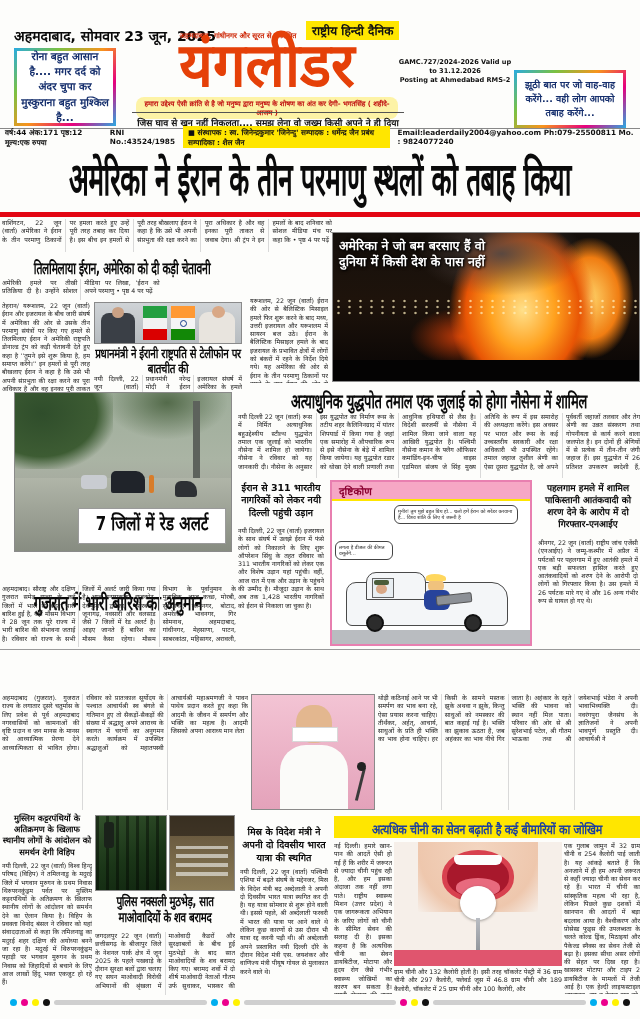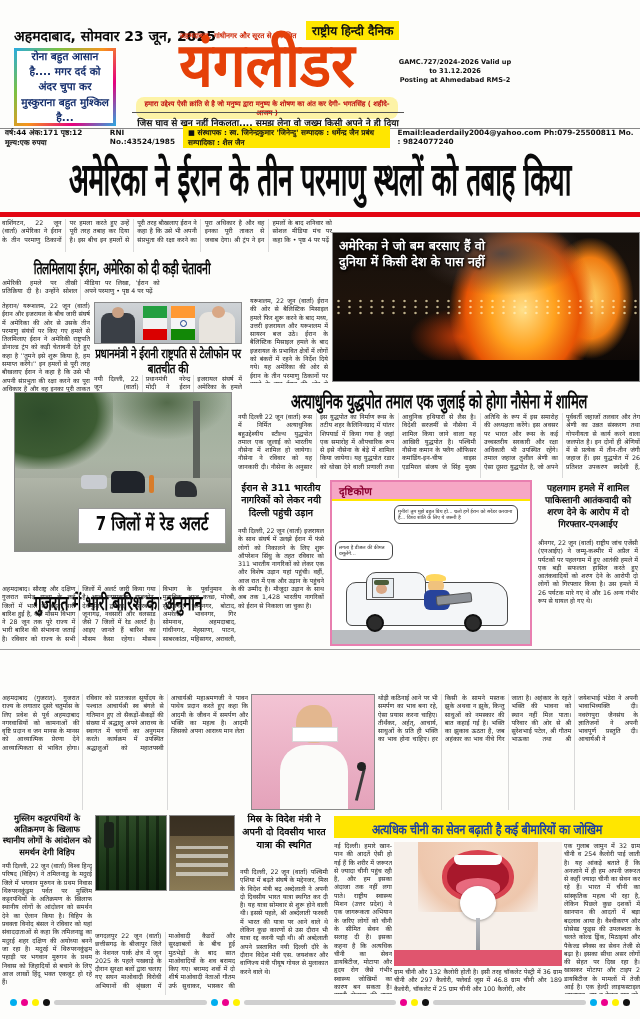--- a/index.html
+++ b/index.html
@@ -38,20 +38,23 @@
 
   <div class="abs" style="left:306px;top:21px;background:#ffe600;padding:1px 6px;font-size:12px;font-weight:bold;color:#111;">राष्ट्रीय हिन्दी दैनिक</div>
 
   <div class="abs" style="left:136px;top:34px;width:262px;text-align:center;font-size:58px;font-weight:800;color:#e54008;line-height:1.05;transform:scaleY(1.05);transform-origin:center top;white-space:nowrap;">यंगलीडर</div>
 
   <div class="abs" style="left:396px;top:58px;width:118px;font-size:6.6px;font-weight:bold;text-align:center;line-height:1.4;">
     <div>GAMC.727/2024-2026 Valid up to 31.12.2026</div>
     <div>Posting at Ahmedabad RMS-2</div>
   </div>
 
+  <div class="abs framebox" style="left:514px;top:70px;width:112px;height:58px;box-sizing:border-box;">
+    <div class="inner" style="font-size:9.5px;">झूठी बात पर जो वाह-वाह करेंगे... वही लोग आपको तबाह करेंगे...</div>
+  </div>
 
   <div class="abs" style="left:136px;top:97px;width:262px;background:#fdf3a6;color:#c11111;font-size:6.8px;font-weight:bold;text-align:center;padding:2px 3px;border-radius:8px;box-sizing:border-box;">हमारा उद्देश्य ऐसी क्रांति से है जो मनुष्य द्वारा मनुष्य के शोषण का अंत कर देगी- भगतसिंह ( शहीदे-आजम )</div>
 
   <div class="abs" style="left:132px;top:112px;width:272px;border-top:1px solid #555;padding-top:3px;font-size:9px;font-weight:bold;text-align:center;">जिस घाव से खून नहीं निकलता.... समझ लेना वो जख्म किसी अपने ने ही दिया है...</div>
 
   <div class="abs" style="left:0;top:128px;width:640px;height:17px;border-top:1px solid #888;display:flex;align-items:center;gap:7px;padding:0 5px;box-sizing:border-box;font-size:7.3px;font-weight:bold;">
     <span>वर्ष:44  अंक:171  पृष्ठ:12  मूल्य:एक रुपया</span>
     <span>RNI No.:43524/1985</span>
     <span style="background:#ffe600;padding:1px 5px;">■ संस्थापक : स्व. जिनेन्द्रकुमार 'जिनेन्दु'    सम्पादक : धर्मेन्द्र जैन    प्रबंध सम्पादिका : शैल जैन</span>
     <span>Email:leaderdaily2004@yahoo.com Ph:079-25500811 Mo. : 9824077240</span>
@@ -182,24 +185,27 @@
   <div class="abs" style="left:95px;top:815px;width:140px;height:76px;display:flex;gap:2px;">
     <div class="photo" style="width:72px;height:76px;background:linear-gradient(160deg,#33512c,#1b3618 55%,#10250f);position:relative;">
       <div style="position:absolute;inset:0;background:repeating-linear-gradient(90deg, rgba(0,0,0,.4) 0 3px, transparent 3px 10px);"></div>
       <div style="position:absolute;left:8px;top:6px;width:10px;height:26px;background:#1a221a;border-radius:3px;"></div>
     </div>
     <div class="photo" style="width:66px;height:76px;background:linear-gradient(#5f5038,#8a7a55);position:relative;">
       <div style="position:absolute;left:6px;top:30px;right:6px;height:30px;background:repeating-linear-gradient(0deg, rgba(235,235,230,.65) 0 4px, transparent 4px 9px);"></div>
       <div style="position:absolute;left:0;top:0;width:100%;height:20px;background:rgba(25,20,15,.55);"></div>
     </div>
   </div>
+  <div class="abs" style="left:95px;top:894px;width:140px;height:34px;text-align:center;overflow:visible;">
+    <span class="hd cond" style="display:inline-block;font-size:10px;letter-spacing:-0.3px;line-height:1.2;transform:scaleY(1.35);">पुलिस नक्सली मुठभेड़, सात माओवादियों के शव बरामद</span>
+  </div>
   <div class="abs art c2" style="left:95px;top:932px;width:140px;height:63px;">जगदलपुर 22 जून (वार्ता) छत्तीसगढ़ के बीजापुर जिले के नेशनल पार्क क्षेत्र में जून 2025 के पहले पखवाड़े के दौरान सुरक्षा बलों द्वारा चलाए गए सघन माओवादी विरोधी अभियानों की श्रृंखला में माओवादी कैडरों और सुरक्षाबलों के बीच हुई मुठभेड़ों के बाद सात माओवादियों के शव बरामद किए गए। बरामद शवों में दो शीर्ष माओवादी नेताओं गौतम उर्फ सुधाकर, भास्कर की केंद्रीय समिति का सदस्य एवं भास्कर  • पृष्ठ 4 पर पढ़ें</div>
 
   <div class="abs" style="left:238px;top:813px;width:92px;">
-    <div class="hd" style="font-size:9.5px;line-height:1.35;text-align:center;">मिस्र के विदेश मंत्री ने अपनी दो दिवसीय भारत यात्रा की स्थगित</div>
+    <div class="hd" style="font-size:9.5px;line-height:1.35;text-align:center;margin-top:13px;">मिस्र के विदेश मंत्री ने अपनी दो दिवसीय भारत यात्रा की स्थगित</div>
   </div>
   <div class="abs art" style="left:240px;top:868px;width:88px;height:127px;">नयी दिल्ली, 22 जून (वार्ता) पश्चिमी एशिया में बढ़ते संघर्ष के मद्देनजर, मिस्र के विदेश मंत्री बद्र अब्देलाती ने अपनी दो दिवसीय भारत यात्रा स्थगित कर दी है। यह यात्रा सोमवार से शुरू होने वाली थी। इससे पहले, श्री अब्देलाती फरवरी में भारत की यात्रा पर आने वाले थे लेकिन कुछ कारणों से उस दौरान भी यात्रा रद्द करनी पड़ी थी। श्री अब्देलाती अपने प्रस्तावित नयी दिल्ली दौरे के दौरान विदेश मंत्री एस. जयशंकर और वाणिज्य मंत्री पीयूष गोयल से मुलाकात करने वाले थे।</div>
 
   <div class="abs" style="left:334px;top:816px;width:306px;height:22px;background:#ffe600;display:flex;align-items:center;justify-content:center;">
     <span class="hd cond" style="font-size:11px;color:#1b3fa0;letter-spacing:-0.3px;white-space:nowrap;transform:scaleY(1.2);">अत्यधिक चीनी का सेवन बढ़ाती है कई बीमारियों का जोखिम</span>
   </div>
   <div class="abs art" style="left:334px;top:842px;width:58px;height:152px;">नई दिल्ली। हमारे खान-पान की आदतें ऐसी हो गई हैं कि शरीर में जरूरत से ज्यादा चीनी पहुंच रही है, और हम इसका अंदाजा तक नहीं लगा पाते। राष्ट्रीय स्वास्थ्य मिशन (उत्तर प्रदेश) ने एक जागरूकता अभियान के जरिए लोगों को चीनी के सीमित सेवन की सलाह दी है। इसका कहना है कि अत्यधिक चीनी का सेवन डायबिटीज, मोटापा और हृदय रोग जैसे गंभीर स्वास्थ्य जोखिमों का कारण बन सकता है। हमारी रोजाना की डाइट में कई ऐसे खाद्य व पेय पदार्थ शामिल हैं, जिनमें छिपी हुई चीनी होती है। एक 300 मिलीलीटर की सॉफ्ट ड्रिंक में 31.8</div>
   <div class="abs photo" style="left:394px;top:842px;width:168px;height:124px;background:#f6efe9;border:none;">
     <div class="abs" style="left:24px;top:0;width:120px;height:70px;background:radial-gradient(ellipse at 50% 10%, #f3d5c0, #eec7ad 70%, rgba(238,199,173,0) 100%);"></div>
     <div class="abs" style="left:48px;top:8px;width:72px;height:52px;background:#a8182c;border:5px solid #d8414f;border-radius:50% 50% 46% 46%;box-sizing:border-box;"></div>

